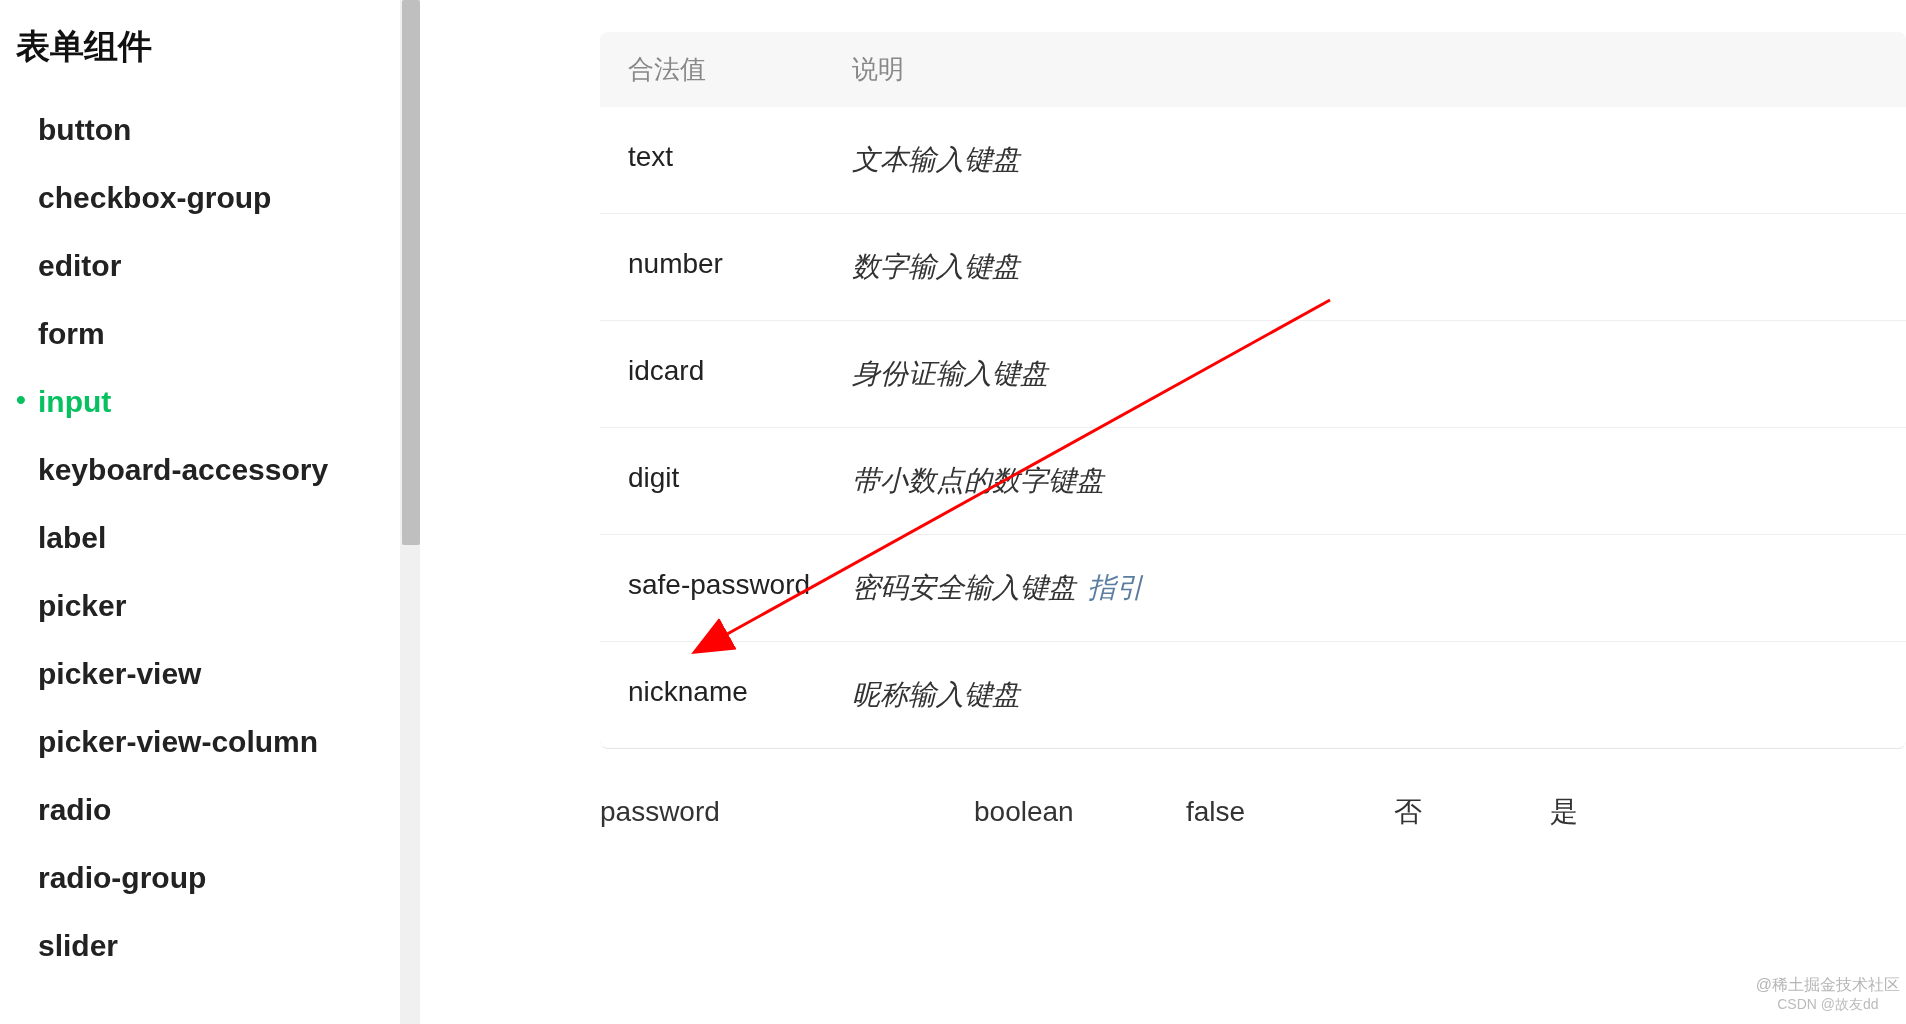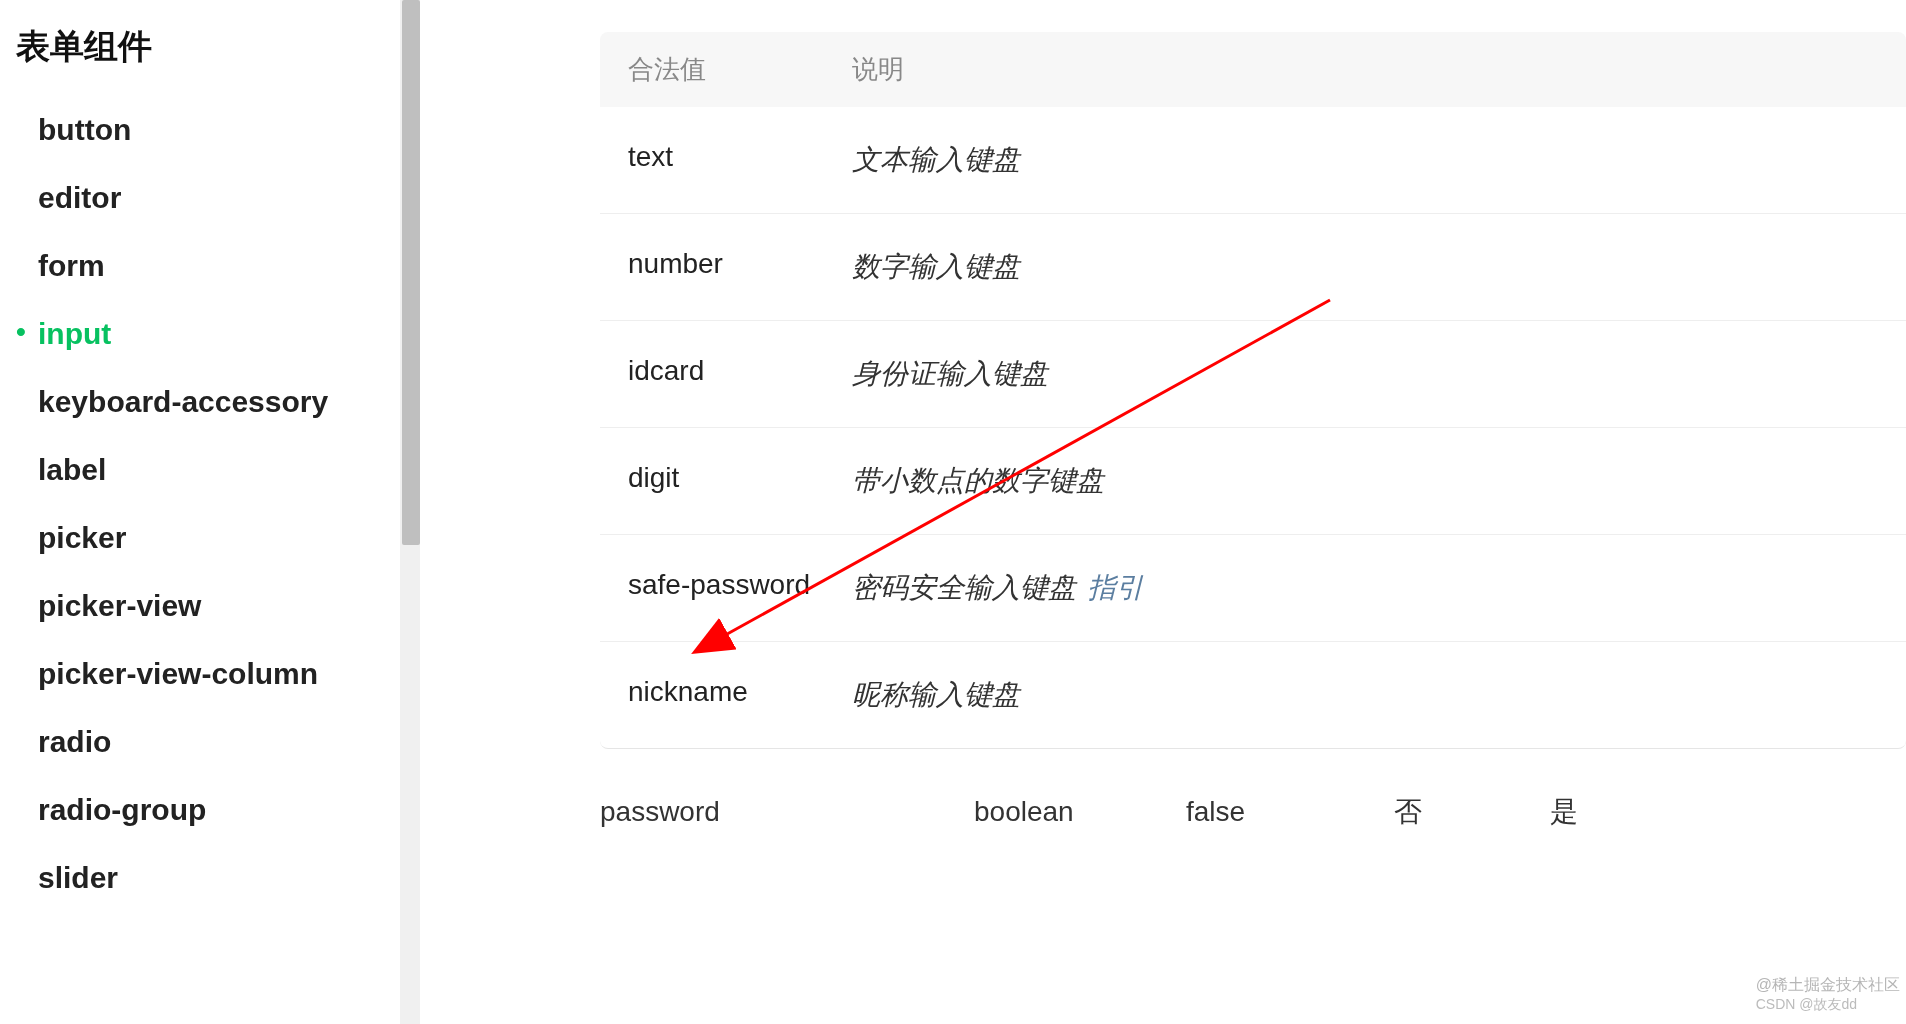--- a/index.html
+++ b/index.html
@@ -25,32 +25,33 @@
   .trow .td1 { width: 224px; color: #222; }
   .trow .td2 { flex: 1; color: #333; font-style: italic; }
   .link { color: #808080cc; margin-left: 4px; }
   .link2 { color: #5b7ea0; }
   .bottom-row { display: flex; align-items: center; padding: 44px 0 0 0; font-size: 28px; color: #333; gap: 16px; }
   .bottom-row .b1 { width: 358px; }
   .bottom-row .b2 { width: 196px; }
   .bottom-row .b3 { width: 192px; }
   .bottom-row .b4 { width: 140px; }
   .arrow-layer { position: absolute; left: 0; top: 0; pointer-events: none; }
-  .watermark { position: absolute; right: 6px; bottom: 10px; text-align: left; font-size: 16px; color: rgba(120,120,120,0.55); line-height: 1.35; }
+  .watermark { position: absolute; right: 6px; bottom: 10px; text-align: center; font-size: 16px; color: rgba(120,120,120,0.55); line-height: 1.35; }
   .watermark .line2 { font-size: 14px; color: rgba(120,120,120,0.5); }
 </style>
 </head>
 <body>
 
 <div class="layout">
 
   <aside class="sidebar">
     <h2 class="sidebar-title">表单组件</h2>
     <ul class="nav-list" id="nav-list">
         <li class="nav-item">button</li>
+        <li class="nav-item">checkbox-group</li>
         <li class="nav-item">editor</li>
         <li class="nav-item">form</li>
         <li class="nav-item active">input</li>
         <li class="nav-item">keyboard-accessory</li>
         <li class="nav-item">label</li>
         <li class="nav-item">picker</li>
         <li class="nav-item">picker-view</li>
         <li class="nav-item">picker-view-column</li>
         <li class="nav-item">radio</li>
         <li class="nav-item">radio-group</li>

